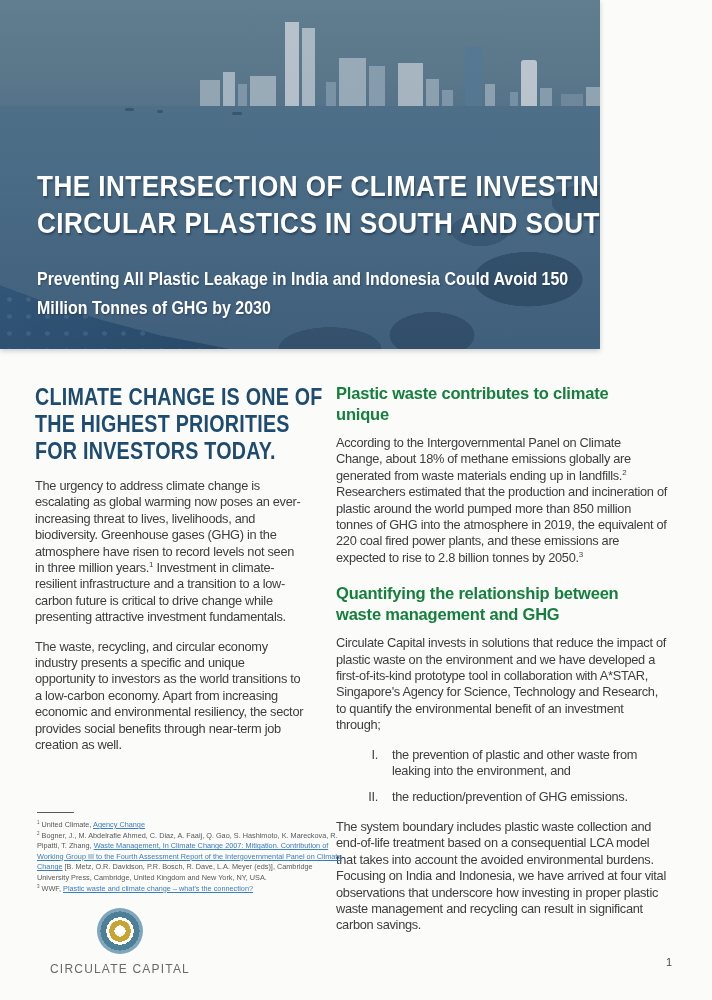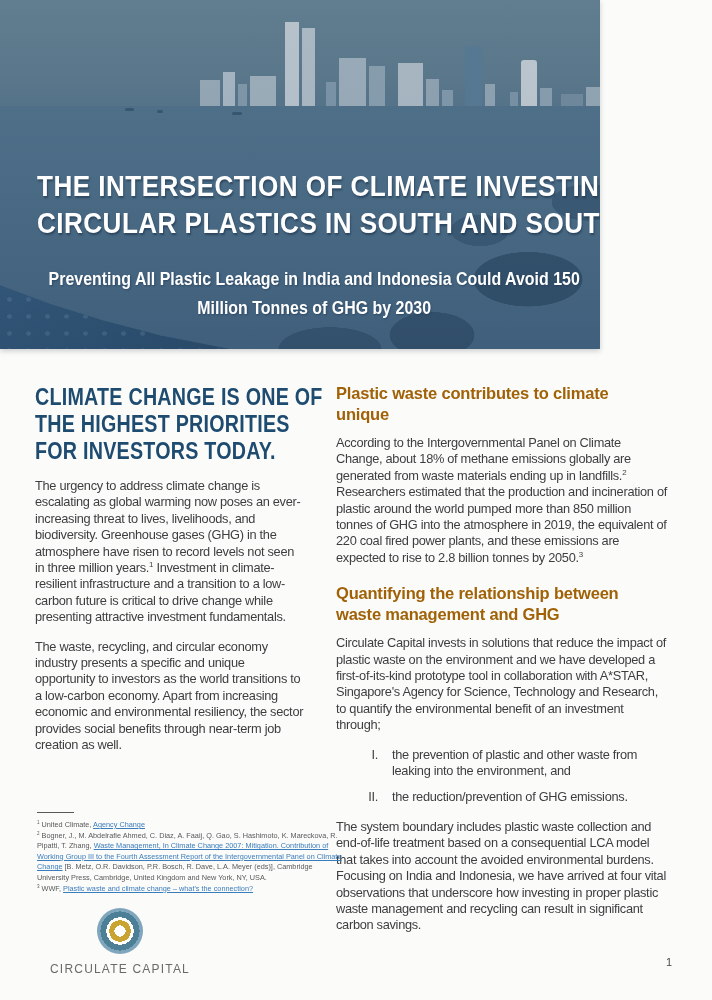--- a/index.html
+++ b/index.html
@@ -41,32 +41,32 @@
           radial-gradient(rgba(150,180,200,.25) 2px,transparent 3px),
           linear-gradient(135deg,#33597c,#2c5070 60%,#264866 100%);
         background-size:19px 17px,100% 100%;}
   .hero-tint{position:absolute;inset:0;pointer-events:none;
         background:linear-gradient(180deg,rgba(64,96,128,.22) 0%,rgba(54,88,120,.26) 55%,rgba(44,74,106,.34) 100%);}
   .hero-text{position:absolute;left:37px;top:168px;width:660px;z-index:5;color:#ffffff;}
   .hero-title{margin:0;font-weight:bold;font-size:29px;line-height:37px;letter-spacing:.5px;
         text-shadow:1px 2px 2px rgba(22,44,68,.55);}
   .hero-title .tline{display:block;transform:scaleX(.90);transform-origin:0 50%;white-space:nowrap;}
   .hero-sub{margin:22px 0 0 0;font-weight:bold;font-size:19px;line-height:29px;
-        text-shadow:1px 1px 2px rgba(22,44,68,.45);text-align:center;}
+        text-shadow:1px 1px 2px rgba(22,44,68,.45);}
   .hero-sub .sline{display:block;transform:scaleX(.84);transform-origin:0 50%;white-space:nowrap;}
 
   
   .content{position:absolute;left:0;top:349px;width:712px;padding:34px 35px 0 35px;box-sizing:border-box;}
   .columns{display:grid;grid-template-columns:296px 332px;column-gap:5px;}
   .left-heading{margin:0 0 14px 0;color:#1e4b70;font-weight:bold;font-size:24px;line-height:27px;letter-spacing:.3px;}
   .left-heading .hline{display:block;transform:scaleX(.82);transform-origin:0 50%;white-space:nowrap;}
   p.body{margin:0 0 13px 0;color:#3d3e40;font-size:12.8px;line-height:16.4px;letter-spacing:-.3px;}
   .col-left p.body{max-width:270px;}
   sup{font-size:.62em;line-height:0;vertical-align:super;}
-  h3.rhead{margin:0 0 10px 0;color:#a16207;font-weight:bold;font-size:16.5px;line-height:21px;letter-spacing:-.2px;}
+  h3.rhead{margin:0 0 10px 0;color:#15803d;font-weight:bold;font-size:16.5px;line-height:21px;letter-spacing:-.2px;}
   .sec2{margin-top:17px;}
   .rlist{margin:2px 0 14px 0;}
   .rlist-item{display:flex;margin:0 0 9px 0;color:#3d3e40;font-size:12.8px;line-height:16.4px;letter-spacing:-.3px;}
   .rlist-num{flex:0 0 26px;margin-left:16px;text-align:right;}
   .rlist-text{margin-left:14px;}
 
   
   .fnblock{position:absolute;left:37px;top:812px;width:306px;}
   .fn-divider{width:37px;border-top:1px solid #58595b;margin:0 0 7px 0;}
   p.fn{margin:0;color:#58595b;font-size:7.3px;line-height:10.6px;letter-spacing:0;}

